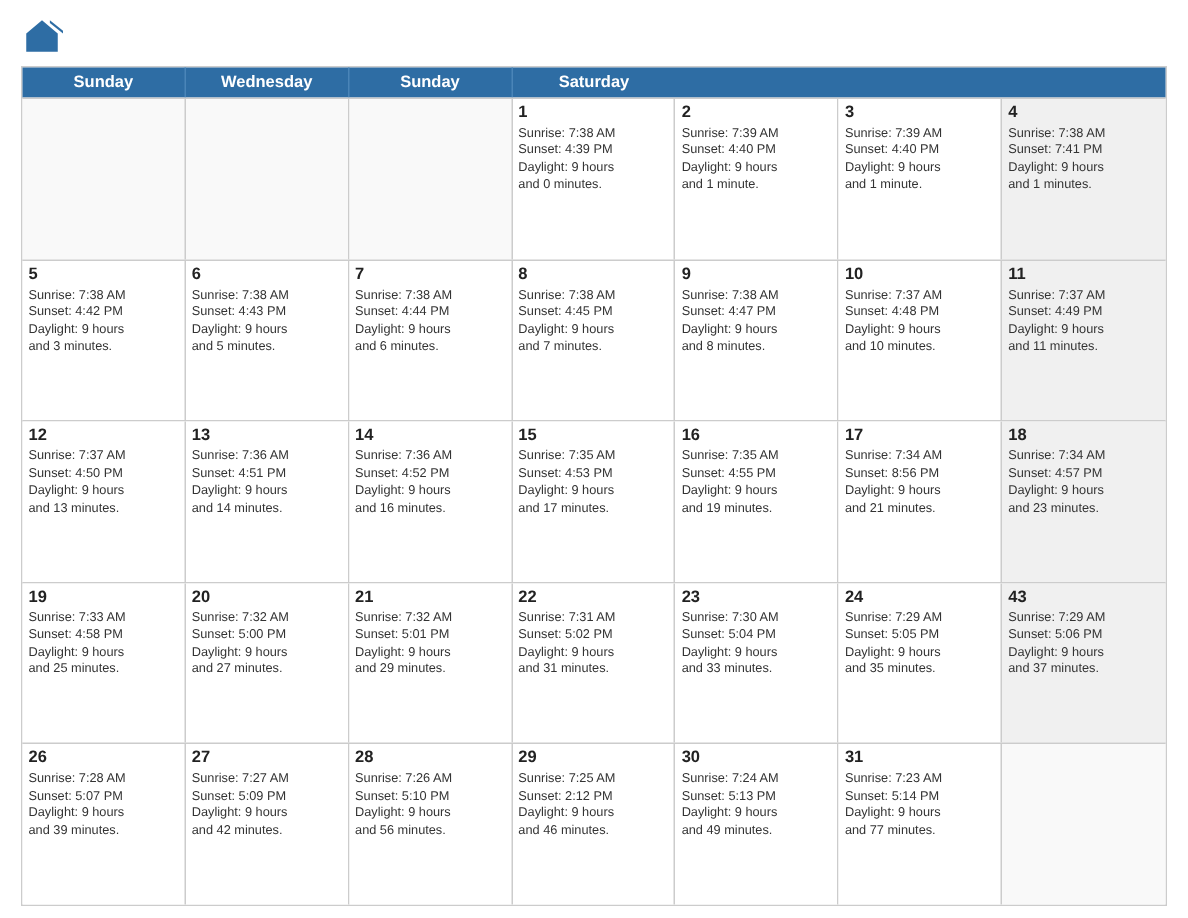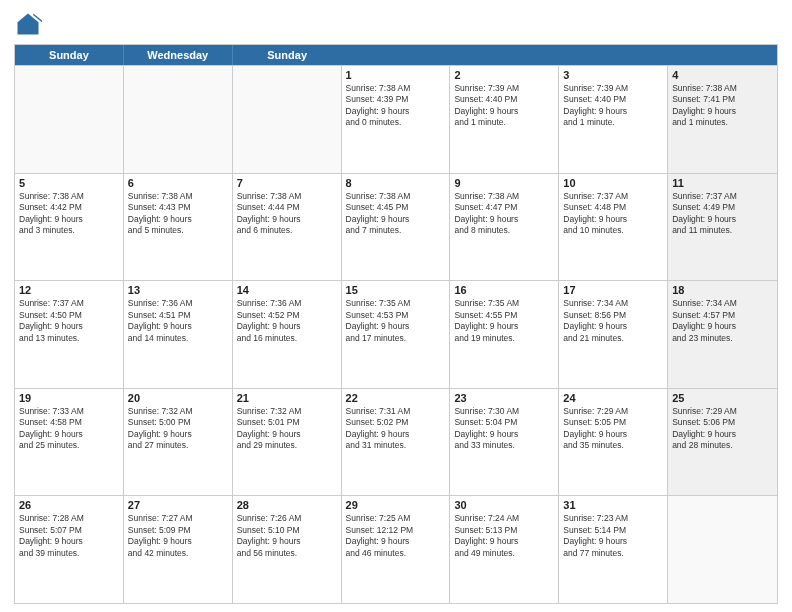--- a/index.html
+++ b/index.html
@@ -136,20 +136,21 @@
       <div class="main-title"></div>
       <div class="subtitle"></div>
     </div>
   </div>
 
   <div class="calendar">
     <div class="cal-header" id="cal-header">
         <div class="cal-header-cell">Sunday</div>
         <div class="cal-header-cell">Wednesday</div>
         <div class="cal-header-cell">Sunday</div>
+        <div class="cal-header-cell">Saturday</div>
       </div>
     <div class="cal-body" id="cal-body">
         <div class="cal-row">
           <div class="cal-cell empty"></div>
           <div class="cal-cell empty"></div>
           <div class="cal-cell empty"></div>
           <div class="cal-cell">
             <span class="day-num">1</span>
             <span class="cell-line">Sunrise: 7:38 AM</span>
             <span class="cell-line">Sunset: 4:39 PM</span>
@@ -317,25 +318,25 @@
             <span class="cell-line">and 33 minutes.</span>
           </div>
           <div class="cal-cell">
             <span class="day-num">24</span>
             <span class="cell-line">Sunrise: 7:29 AM</span>
             <span class="cell-line">Sunset: 5:05 PM</span>
             <span class="cell-line">Daylight: 9 hours</span>
             <span class="cell-line">and 35 minutes.</span>
           </div>
           <div class="cal-cell shaded">
-            <span class="day-num">25</span>
+            <span class="day-num">43</span>
             <span class="cell-line">Sunrise: 7:29 AM</span>
             <span class="cell-line">Sunset: 5:06 PM</span>
             <span class="cell-line">Daylight: 9 hours</span>
-            <span class="cell-line">and 28 minutes.</span>
+            <span class="cell-line">and 37 minutes.</span>
           </div>
         </div>
         <div class="cal-row">
           <div class="cal-cell">
             <span class="day-num">26</span>
             <span class="cell-line">Sunrise: 7:28 AM</span>
             <span class="cell-line">Sunset: 5:07 PM</span>
             <span class="cell-line">Daylight: 9 hours</span>
             <span class="cell-line">and 39 minutes.</span>
           </div>
@@ -349,21 +350,21 @@
           <div class="cal-cell">
             <span class="day-num">28</span>
             <span class="cell-line">Sunrise: 7:26 AM</span>
             <span class="cell-line">Sunset: 5:10 PM</span>
             <span class="cell-line">Daylight: 9 hours</span>
             <span class="cell-line">and 56 minutes.</span>
           </div>
           <div class="cal-cell">
             <span class="day-num">29</span>
             <span class="cell-line">Sunrise: 7:25 AM</span>
-            <span class="cell-line">Sunset: 12:12 PM</span>
+            <span class="cell-line">Sunset: 2:12 PM</span>
             <span class="cell-line">Daylight: 9 hours</span>
             <span class="cell-line">and 46 minutes.</span>
           </div>
           <div class="cal-cell">
             <span class="day-num">30</span>
             <span class="cell-line">Sunrise: 7:24 AM</span>
             <span class="cell-line">Sunset: 5:13 PM</span>
             <span class="cell-line">Daylight: 9 hours</span>
             <span class="cell-line">and 49 minutes.</span>
           </div>

